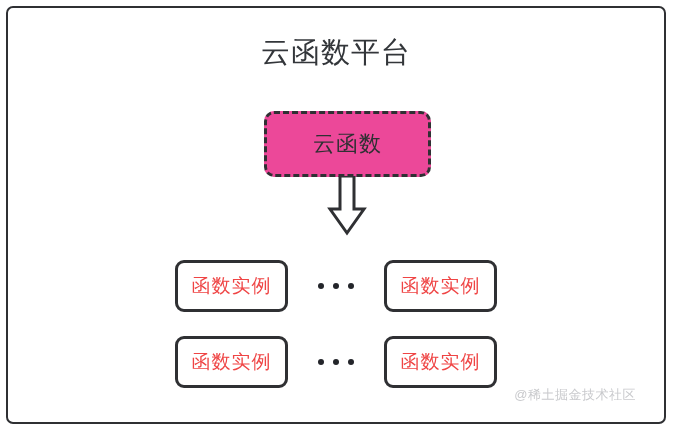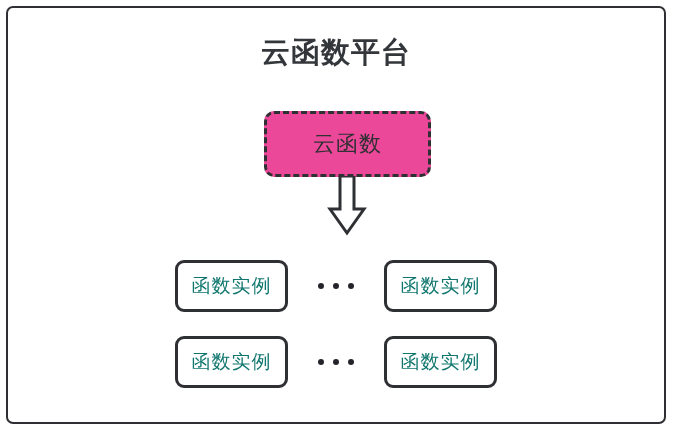--- a/index.html
+++ b/index.html
@@ -30,21 +30,21 @@
     background: #ffffff;
   }
   
   .platform-title {
     position: absolute;
     left: 0;
     top: 27px;
     width: 100%;
     text-align: center;
     font-size: 29px;
-    font-weight: bold;
+    font-weight: normal;
     color: #33363a;
     letter-spacing: 1px;
     line-height: 1.2;
   }
   
   .fn-dashed-box {
     position: absolute;
     left: 256px;
     top: 103px;
     width: 167px;
@@ -88,21 +88,21 @@
     box-sizing: border-box;
     border: 3px solid #2f3033;
     border-radius: 9px;
     background: #ffffff;
     display: flex;
     align-items: center;
     justify-content: center;
   }
   .instance-label {
     font-size: 19px;
-    color: #0f766e;
+    color: #ef4444;
     letter-spacing: 1px;
   }
   .ellipsis {
     width: 96px;
     display: flex;
     align-items: center;
     justify-content: center;
     gap: 9px;
   }
   .ellipsis .dot {
@@ -162,15 +162,16 @@
       <div class="ellipsis">
         <span class="dot"></span>
         <span class="dot"></span>
         <span class="dot"></span>
       </div>
       <div class="instance-box">
         <span class="instance-label">函数实例</span>
       </div>
     </div>
 
+    <div class="watermark">@稀土掘金技术社区</div>
 
   </div>
 </div>
 
 </body></html>

